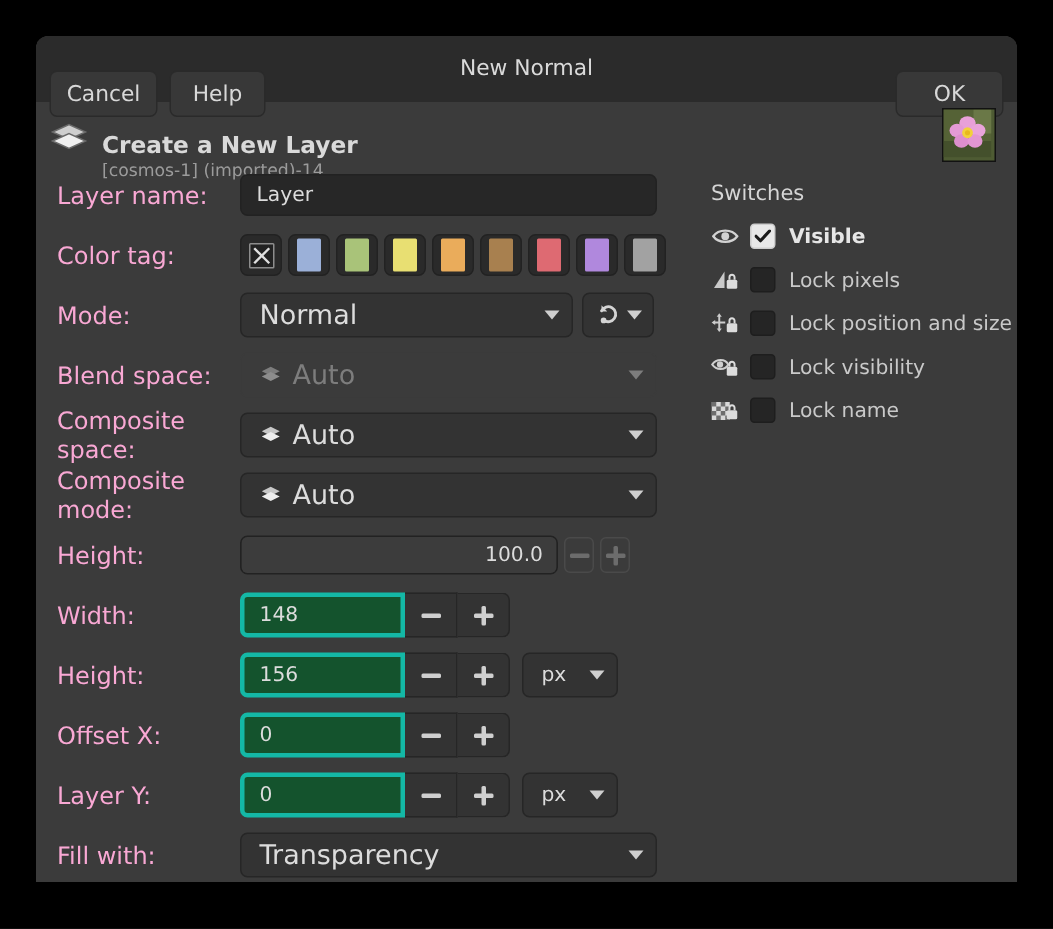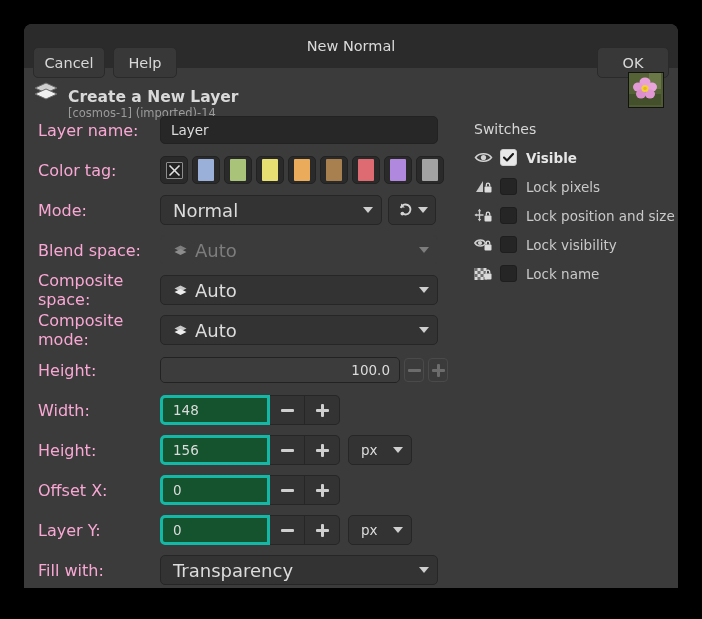--- a/index.html
+++ b/index.html
@@ -178,21 +178,21 @@
     width: 64px; height: 30px; margin-left: 8px; box-sizing: border-box;
     background: #333333; border: 1px solid #262626; border-radius: 5px;
     display: flex; align-items: center; padding: 0 8px 0 12px;
     color: #dcdcdc; font-size: 13.5px; cursor: pointer;
   }
   .unit .caret { margin-left: auto; }
 
   
   .opbar {
     position: relative;
-    width: 240px; height: 26px; box-sizing: border-box;
+    width: 212px; height: 26px; box-sizing: border-box;
     background: #2b2b2b; border: 1px solid #222; border-radius: 5px;
     overflow: hidden; cursor: pointer;
   }
   .opfill {
     position: absolute; left: 0; top: 0; bottom: 0;
     background: #3c3c3c;
   }
   .opval {
     position: absolute; right: 9px; top: 0; bottom: 0;
     display: flex; align-items: center;

